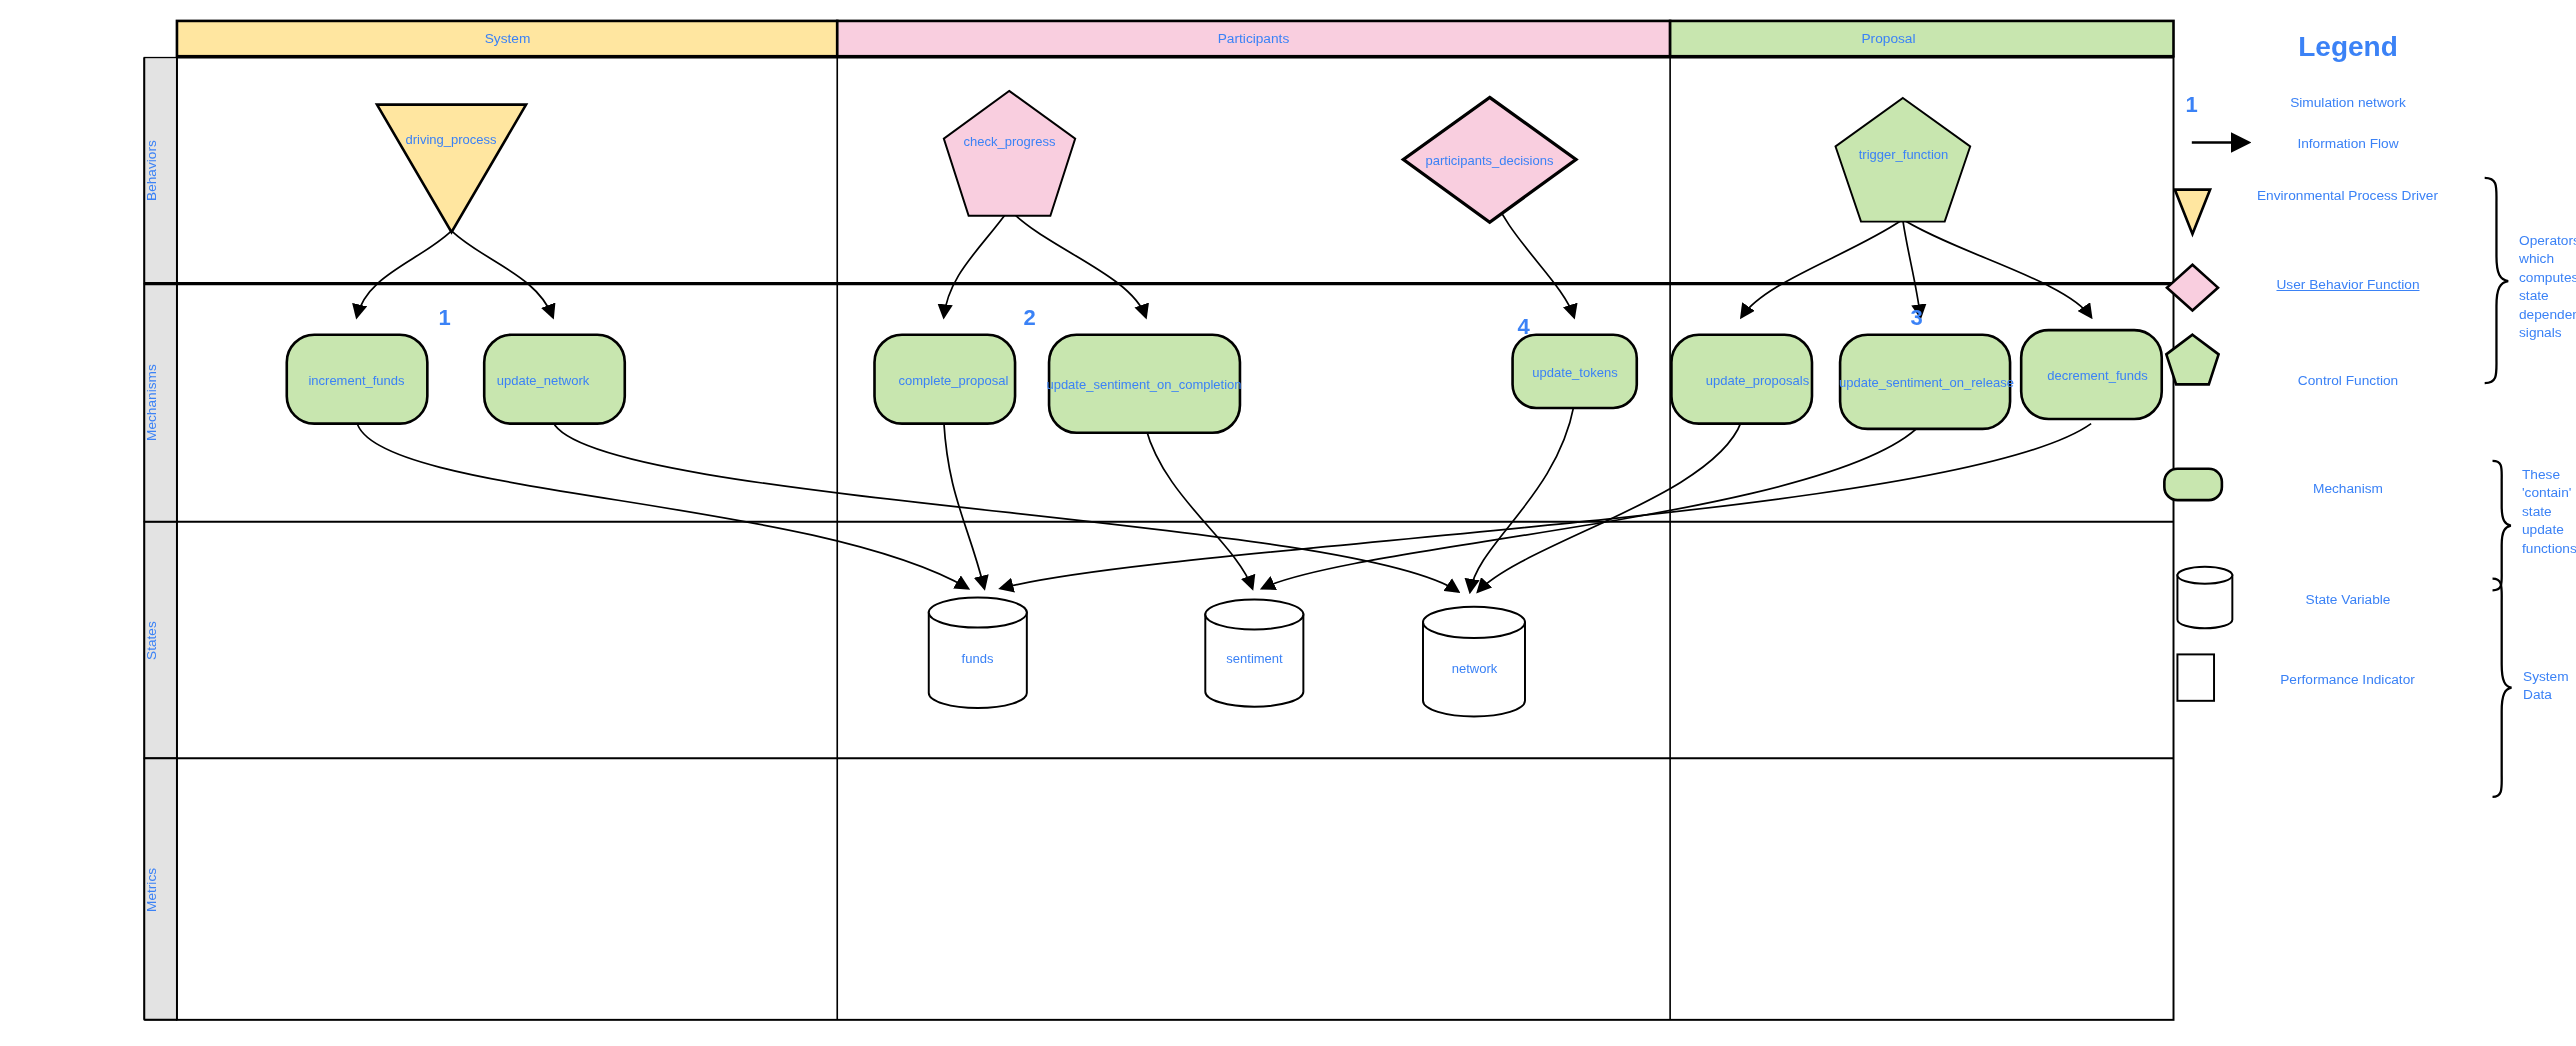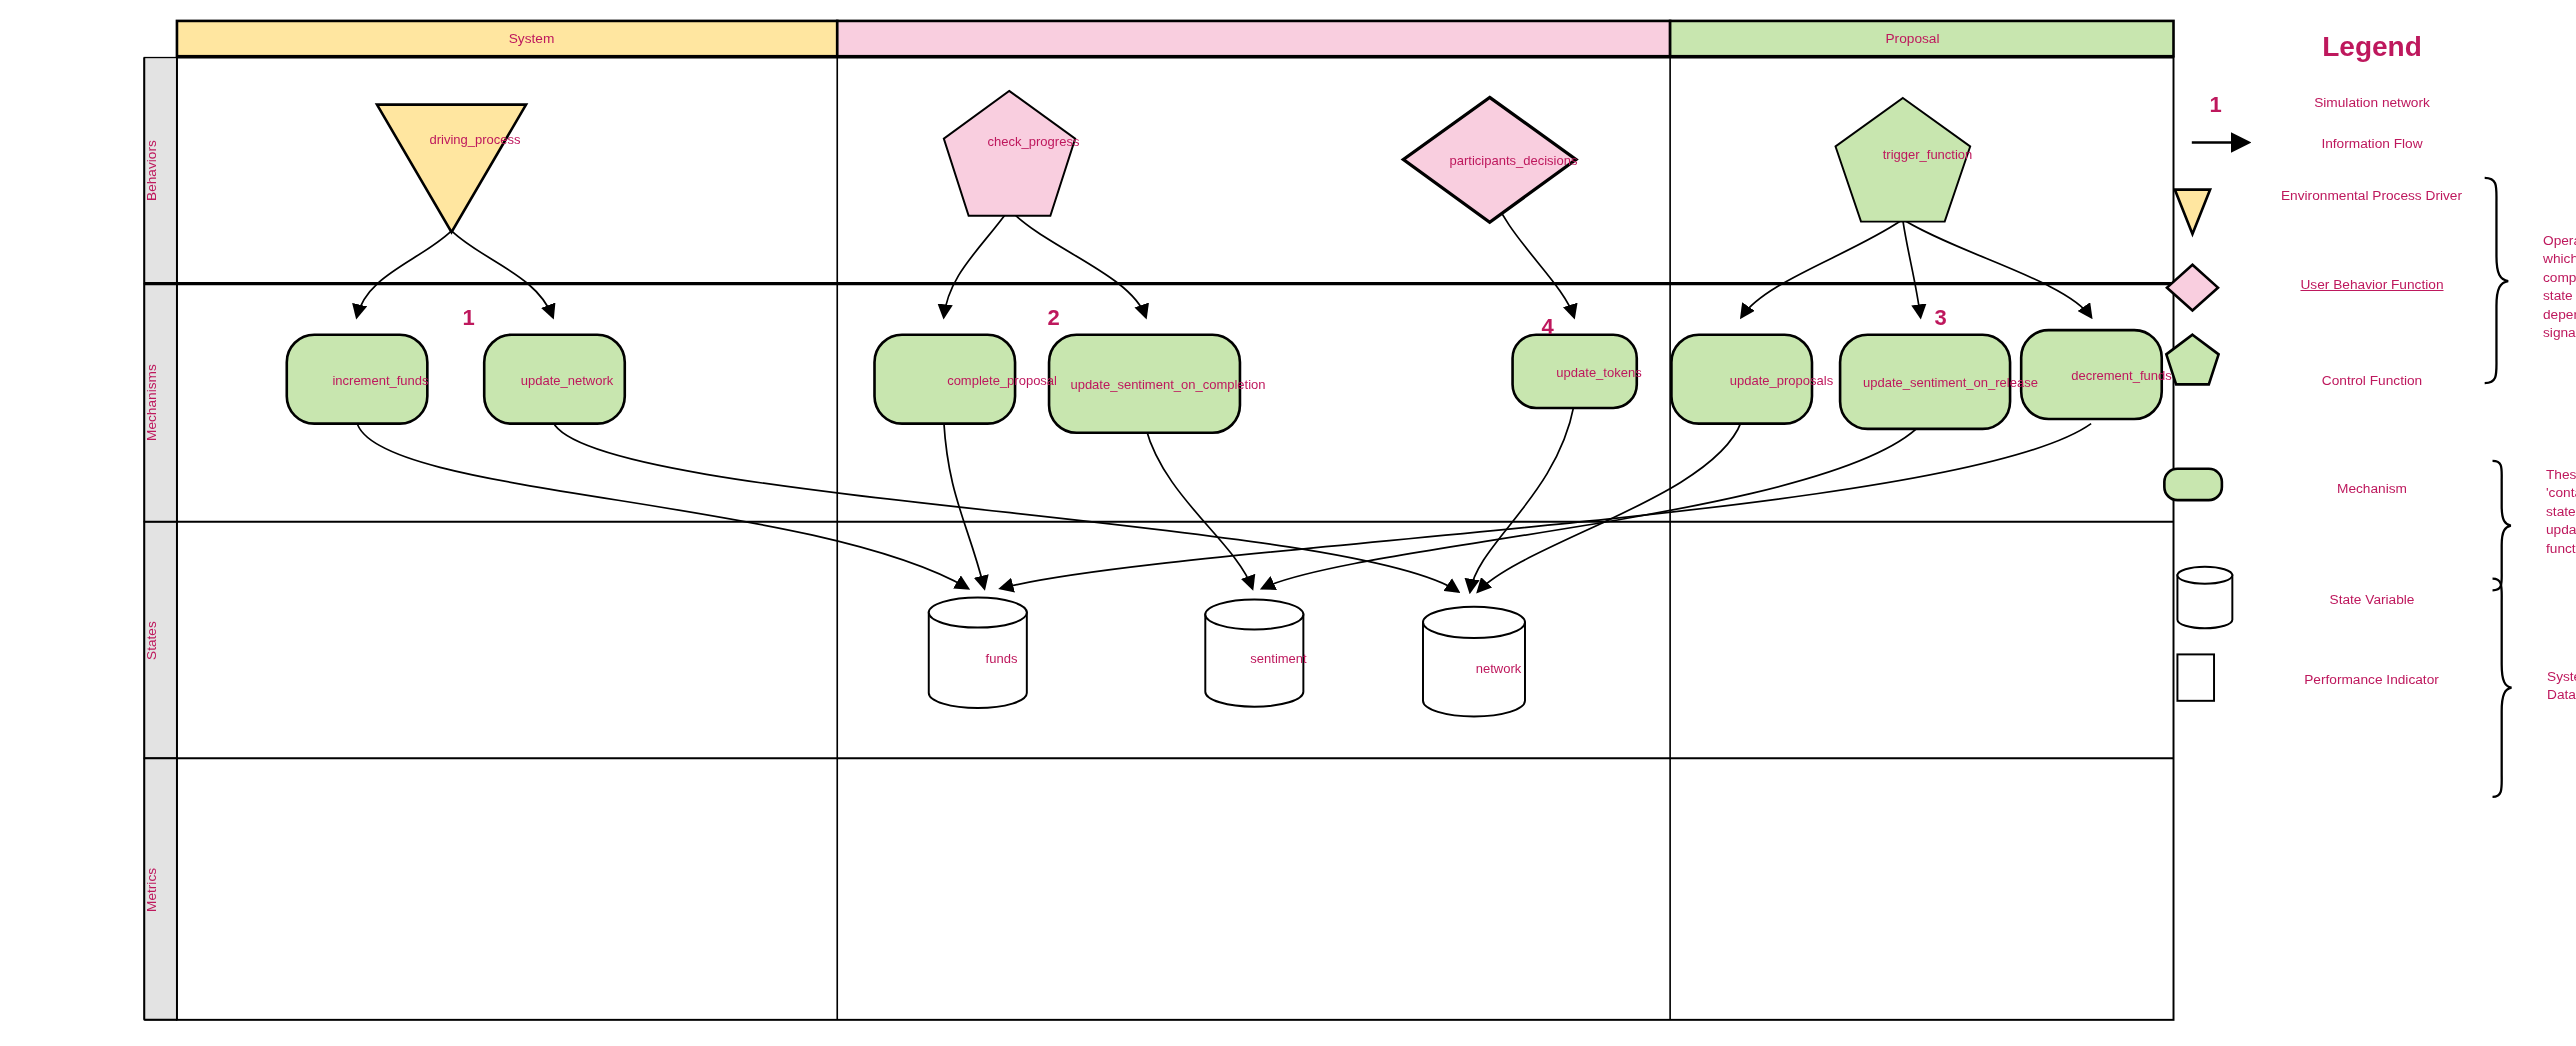--- a/index.html
+++ b/index.html
@@ -12,24 +12,23 @@
     width: 2576px;
     height: 1046px;
     overflow: hidden;
     background: #ffffff;
   }
   #board { position: absolute; inset: 0; }
   svg.layer { position: absolute; left: 0; top: 0; width: 2576px; height: 1046px; overflow: visible; }
   .lbl {
     position: absolute;
     font-family: "Liberation Sans", sans-serif;
-    color: #be185d;
+    color: #3b82f6;
     white-space: nowrap;
     pointer-events: none;
-    padding-left: 24px;
   }
   .col-header-label {
     font-size: 13.7px;
     text-align: center;
     left: 0; right: 0;
   }
   .row-label {
     font-size: 13.7px;
     writing-mode: vertical-rl;
     transform: rotate(180deg);
@@ -150,35 +149,36 @@
         <path d="M 1843 940 L 1843 1058 A 75 23 0 0 0 1993 1058 L 1993 940 Z" fill="#fff" stroke="#000" stroke-width="3"></path>
         <ellipse cx="1918" cy="940" rx="75" ry="23" fill="#fff" stroke="#000" stroke-width="3"></ellipse>
       </g>
       <g>
         <path d="M 2176 952 L 2176 1072 A 78 24 0 0 0 2332 1072 L 2332 952 Z" fill="#fff" stroke="#000" stroke-width="3"></path>
         <ellipse cx="2254" cy="952" rx="78" ry="24" fill="#fff" stroke="#000" stroke-width="3"></ellipse>
       </g>
     </svg>
 
     <div class="lbl col-header-label" style="top:31px;left:177px;width:661px;">System</div>
+    <div class="lbl col-header-label" style="top:31px;left:837px;width:833px;">Participants</div>
     <div class="lbl col-header-label" style="top:31px;left:1670px;width:437px;">Proposal</div>
 
     <div class="lbl row-label" style="top:58px;left:144px;width:33px;height:226px;">Behaviors</div>
     <div class="lbl row-label" style="top:284px;left:144px;width:33px;height:238px;">Mechanisms</div>
     <div class="lbl row-label" style="top:522px;left:144px;width:33px;height:237px;">States</div>
     <div class="lbl row-label" style="top:759px;left:144px;width:33px;height:262px;">Metrics</div>
 
     <div class="lbl node-label" style="top:132px;left:366px;width:170px;">driving_process</div>
     <div class="lbl node-label" style="top:134px;left:931px;width:157px;">check_progress</div>
     <div class="lbl node-label" style="top:153px;left:1398px;width:183px;">participants_decisions</div>
     <div class="lbl node-label" style="top:147px;left:1825px;width:157px;">trigger_function</div>
 
     <div class="lbl node-label" style="top:373px;left:286px;width:141px;">increment_funds</div>
     <div class="lbl node-label" style="top:373px;left:484px;width:118px;">update_network</div>
-    <div class="lbl node-label" style="top:373px;left:874px;width:159px;text-align:right;">complete_proposal</div>
+    <div class="lbl node-label" style="top:373px;left:874px;width:159px;">complete_proposal</div>
     <div class="lbl node-label" style="top:377px;left:1046px;width:196px;">update_sentiment_on_completion</div>
     <div class="lbl node-label" style="top:365px;left:1513px;width:124px;">update_tokens</div>
     <div class="lbl node-label" style="top:373px;left:1672px;width:141px;margin-left:15px;">update_proposals</div>
     <div class="lbl node-label" style="top:375px;left:1839px;width:173px;">update_sentiment_on_release</div>
     <div class="lbl node-label" style="top:368px;left:2021px;width:153px;">decrement_funds</div>
 
     <div class="lbl node-label" style="top:651px;left:925px;width:105px;">funds</div>
     <div class="lbl node-label" style="top:651px;left:1202px;width:105px;">sentiment</div>
     <div class="lbl node-label" style="top:661px;left:1422px;width:105px;">network</div>
 

